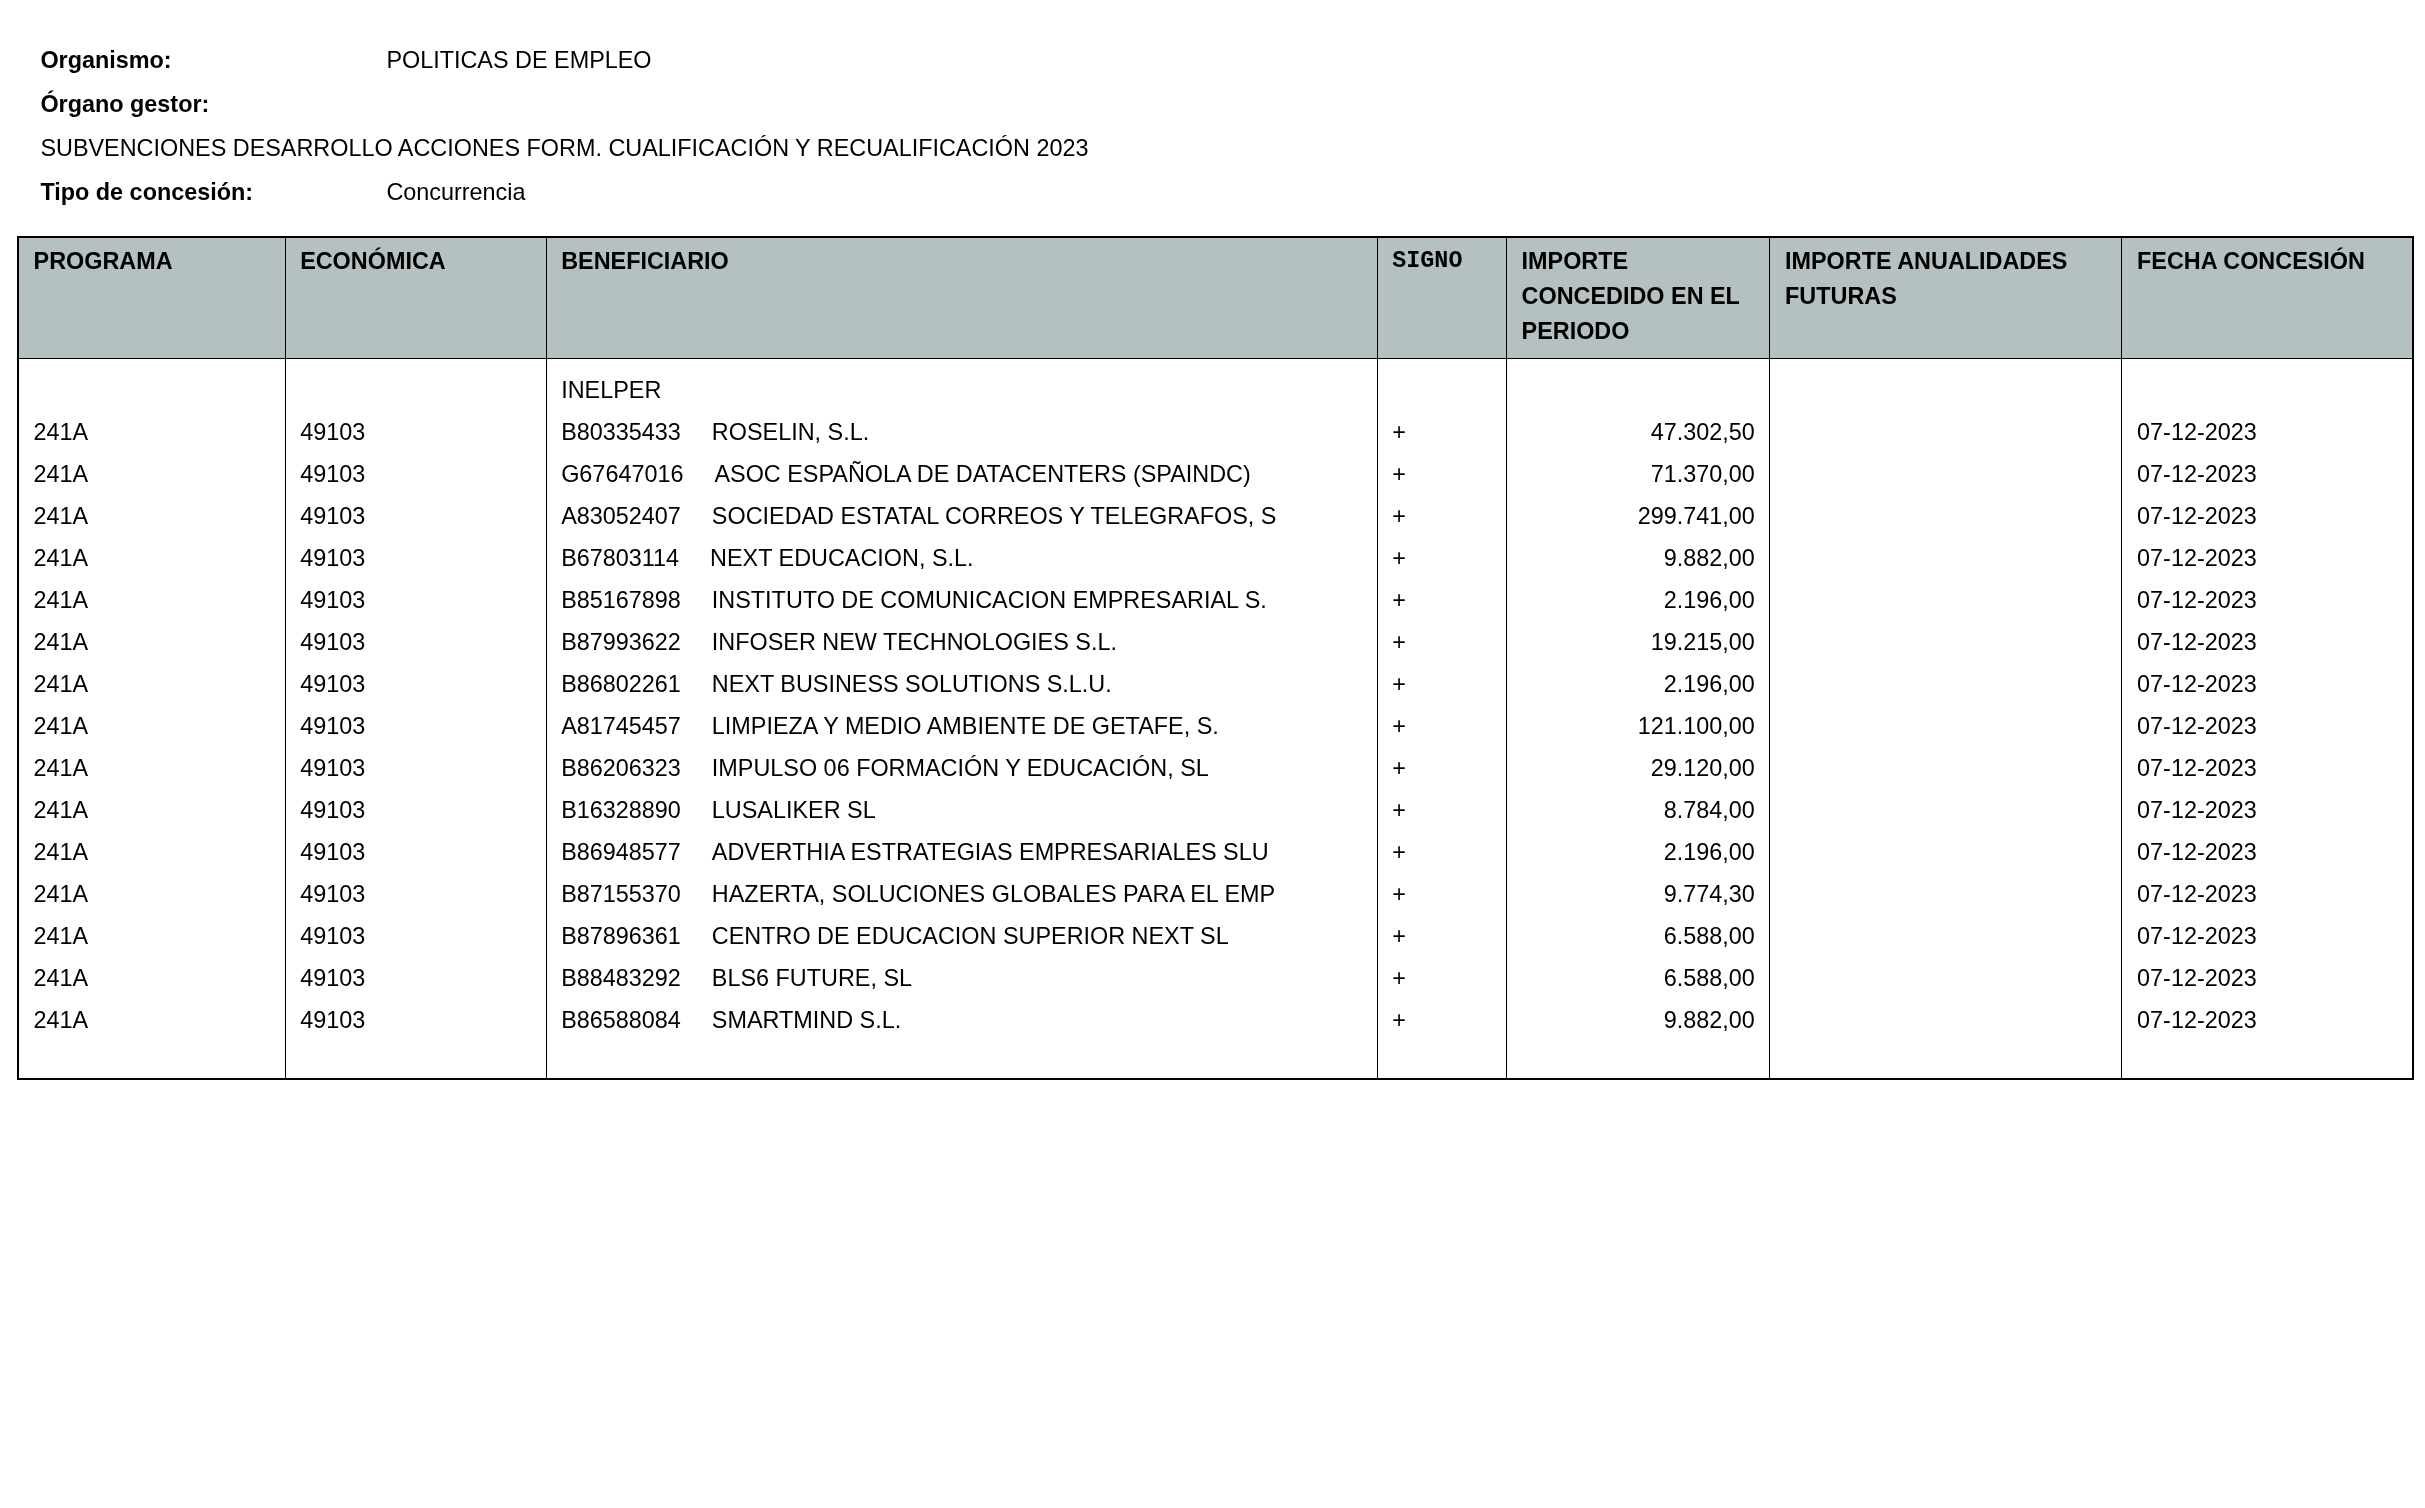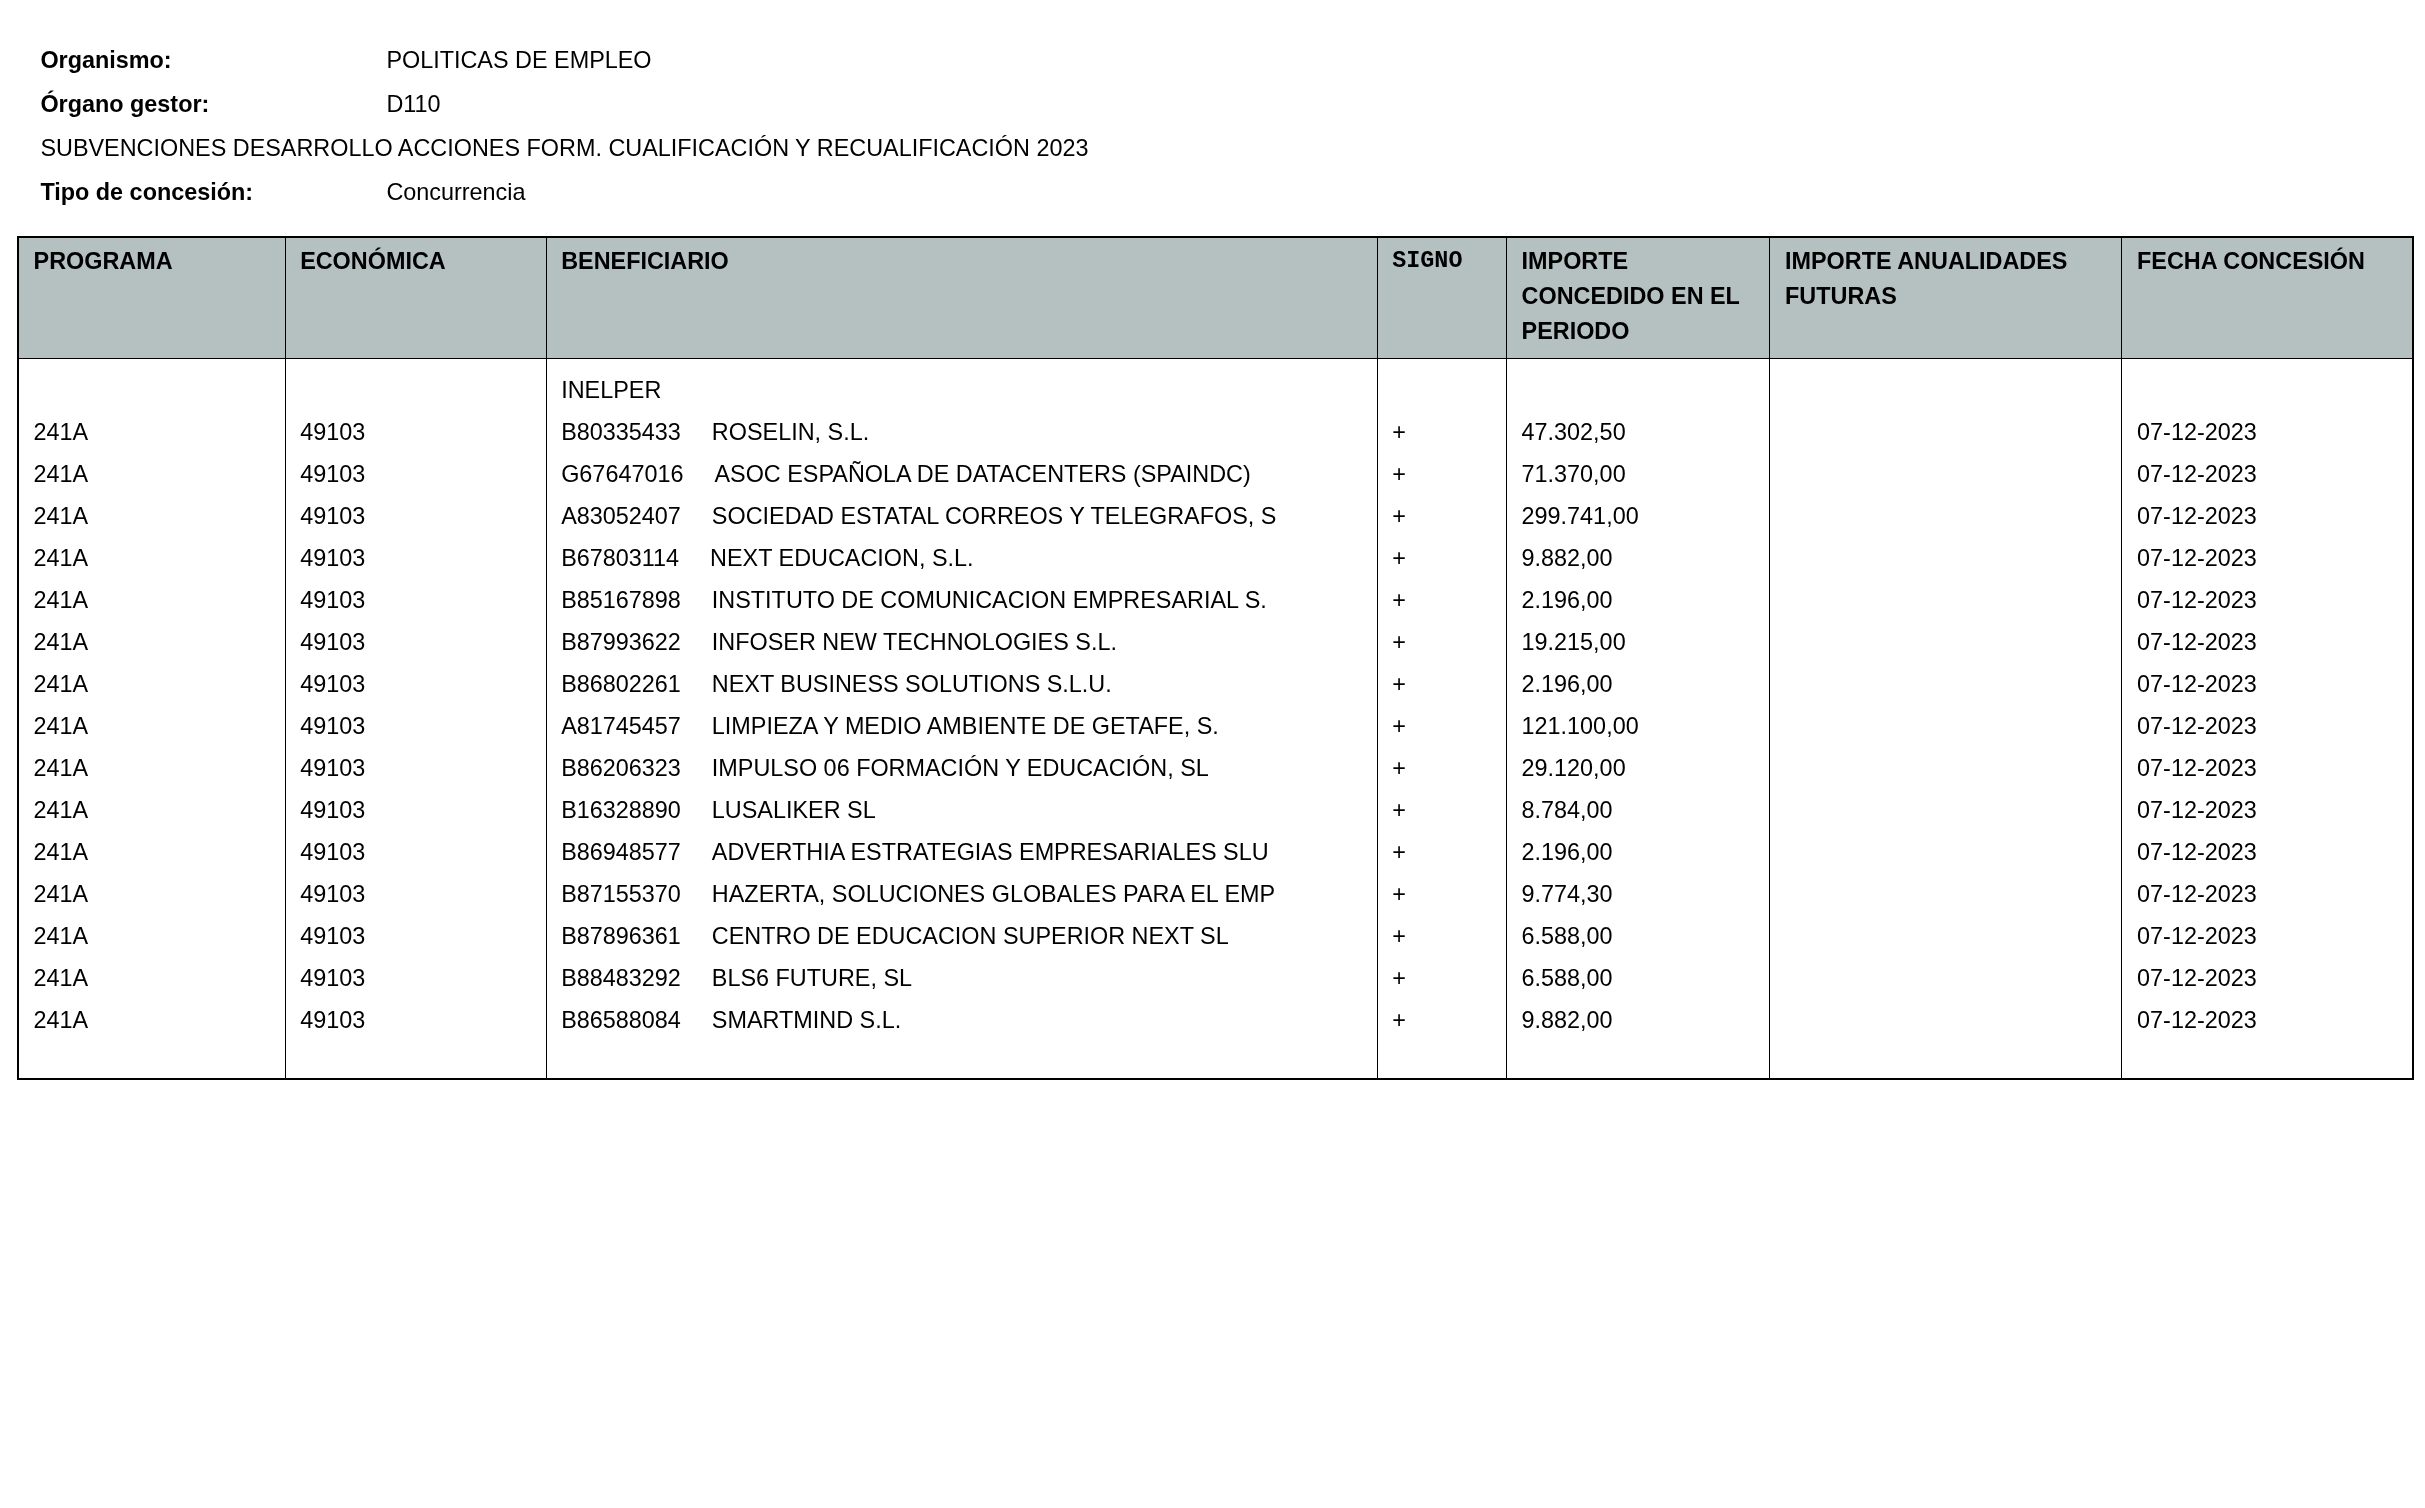--- a/index.html
+++ b/index.html
@@ -38,21 +38,21 @@
   thead th {
     font-weight: bold;
     line-height: 35px;
     padding-top: 6px;
     padding-bottom: 8.8px;
     border-bottom: 1.5px solid #000;
   }
   tbody td { line-height: 42px; }
   tbody tr:first-child td { padding-top: 10.3px; }
   tbody tr:last-child td { padding-bottom: 37px; }
-  td.c-importe { text-align: left; }
+  td.c-importe { text-align: right; }
   .bid { padding-right: 31px; }
 
   
   .footnote {
     font-weight: bold;
     font-style: italic;
     font-size: 23px;
     margin: 114px 0 0 81px;
   }
 </style>
@@ -61,21 +61,20 @@
 
 <div class="page">
 
   <div class="meta">
     <div class="meta-row">
       <span class="meta-label">Organismo:</span>
       <span class="meta-value">POLITICAS DE EMPLEO</span>
     </div>
     <div class="meta-row">
       <span class="meta-label">Órgano gestor:</span>
-      <span class="meta-value">D110</span>
     </div>
     <div class="meta-row">
       <span class="meta-value">SUBVENCIONES DESARROLLO ACCIONES FORM. CUALIFICACIÓN Y RECUALIFICACIÓN 2023</span>
     </div>
     <div class="meta-row">
       <span class="meta-label">Tipo de concesión:</span>
       <span class="meta-value">Concurrencia</span>
     </div>
     <div class="meta-row">
     </div>

